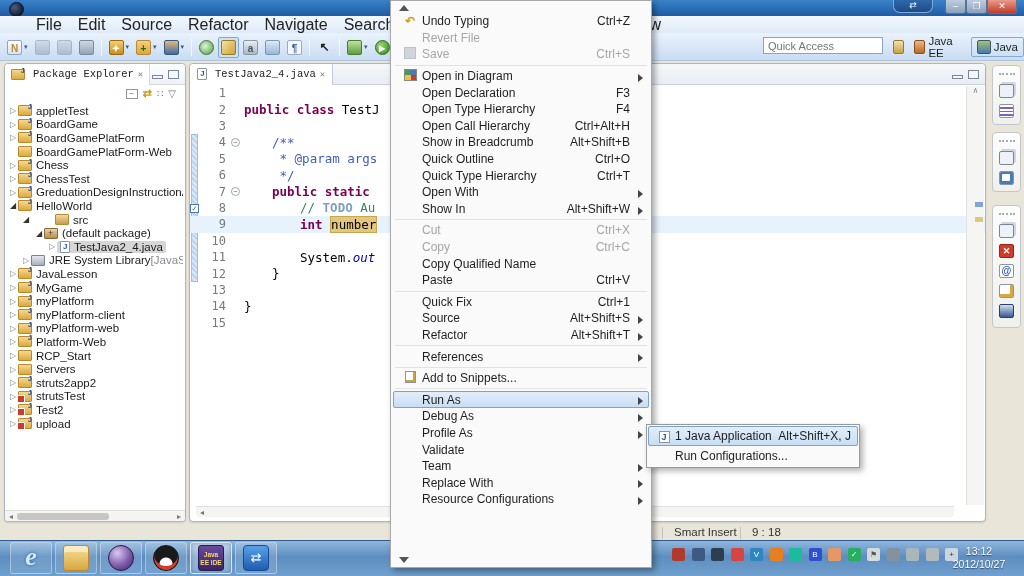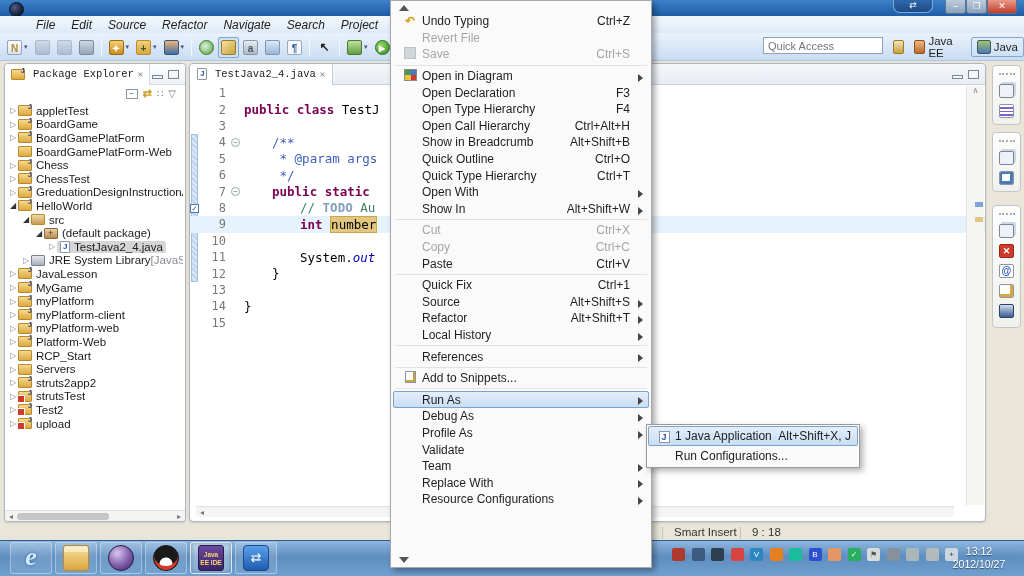--- a/index.html
+++ b/index.html
@@ -10,21 +10,21 @@
   #titlebar { left:0; top:0; width:1024px; height:16px; background:linear-gradient(#3B82C8,#1E5CA6); }
   #app-icon { left:9px; top:2px; width:15px; height:15px; border-radius:50%; background:radial-gradient(circle at 35% 35%, #4a5d82, #141e33 70%); border:1px solid #0d1526; }
   #tv-pill { left:893px; top:0; width:40px; height:13px; border-radius:0 0 7px 7px; background:linear-gradient(#2E68AC,#1C4C86); border:1px solid #7FA8D6; border-top:none; color:#fff; font-size:9px; line-height:11px; text-align:center; }
   .winbtn { top:0; height:14px; border-radius:0 0 3px 3px; color:#fff; font-size:9px; line-height:13px; text-align:center; border:1px solid #5A7392; border-top:none; }
   #btn-min { left:945px; width:21px; background:linear-gradient(#BECDDD,#8BA2BC); }
   #btn-max { left:966px; width:21px; background:linear-gradient(#BECDDD,#8BA2BC); }
   #btn-close { left:987px; width:30px; background:linear-gradient(#E99A8C,#C23B28); }
 
   
   #menubar { left:0; top:16px; width:1024px; height:17px; background:linear-gradient(#F4F8FD,#DEEAF8); display:flex; align-items:center; padding-left:28px; }
-  .menu-item { font-size:12px; color:#222; padding:1px 8px; cursor:default;font-style:italic; }
+  .menu-item { font-size:16px; color:#222; padding:1px 8px; cursor:default; }
 
   
   #toolbar { left:0; top:33px; width:1024px; height:28px; background:linear-gradient(#EAF2FC,#C9DCF3); border-bottom:1px solid #AFC4DD; }
   #toolbar-left { left:4px; top:35px; height:24px; display:flex; align-items:center; gap:1px; }
   .tb-sep { width:1px; height:18px; background:#B4C8E0; border-right:1px solid #F4F8FD; margin:0 3px; }
   .tb-btn { display:flex; align-items:center; padding:2px; border:1px solid transparent; border-radius:2px; }
   .tb-btn.act { background:#CDE2F7; border-color:#7FA8D0; }
   .tb-btn.dis { opacity:.45; }
   .tbico { width:15px; height:15px; border-radius:2px; display:inline-block; font-size:10px; line-height:15px; text-align:center; color:#fff; font-weight:bold; }
   .caret { font-size:7px; color:#44577a; margin-left:2px; }
@@ -339,21 +339,21 @@
     </div>
     <div class="trow" style="top: 95.2px; left: 3px;">
       <span class="tarrow e">◢</span>
       <span style="display: inline-flex; align-items: center;">
         <span class="ticon p"></span>
         <span>HelloWorld</span>
       </span>
     </div>
     <div class="trow" style="top: 108.8px; left: 16px;">
       <span class="tarrow e">◢</span>
-      <span style="display: inline-flex; align-items: center;">
+      <span style="display: inline-flex; align-items: center; padding-left: 24px;">
         <span class="ticon s"></span>
         <span>src</span>
       </span>
     </div>
     <div class="trow" style="top: 122.4px; left: 29px;">
       <span class="tarrow e">◢</span>
       <span style="display: inline-flex; align-items: center;">
         <span class="ticon k"></span>
         <span>(default package)</span>
       </span>
@@ -689,44 +689,43 @@
         <span class="mi-label">Cut</span>
         <span class="mi-short">Ctrl+X</span>
       </div>
       <div class="mi dis">
         <span class="mi-ico"></span>
         <span class="mi-label">Copy</span>
         <span class="mi-short">Ctrl+C</span>
       </div>
       <div class="mi">
         <span class="mi-ico"></span>
+        <span class="mi-label">Copy Qualified Name</span>
+      </div>
+      <div class="mi">
+        <span class="mi-ico"></span>
         <span class="mi-label">Paste</span>
         <span class="mi-short">Ctrl+V</span>
       </div>
       <div class="msep"></div>
       <div class="mi">
         <span class="mi-ico"></span>
         <span class="mi-label">Quick Fix</span>
         <span class="mi-short">Ctrl+1</span>
       </div>
       <div class="mi">
         <span class="mi-ico"></span>
         <span class="mi-label">Source</span>
         <span class="mi-short">Alt+Shift+S</span>
         <span class="mi-sub"></span>
       </div>
       <div class="mi">
         <span class="mi-ico"></span>
         <span class="mi-label">Refactor</span>
         <span class="mi-short">Alt+Shift+T</span>
-        <span class="mi-sub"></span>
-      </div>
-      <div class="mi">
-        <span class="mi-ico"></span>
-        <span class="mi-label">Local History</span>
         <span class="mi-sub"></span>
       </div>
       <div class="msep"></div>
       <div class="mi">
         <span class="mi-ico"></span>
         <span class="mi-label">References</span>
         <span class="mi-sub"></span>
       </div>
       <div class="msep"></div>
       <div class="mi">

